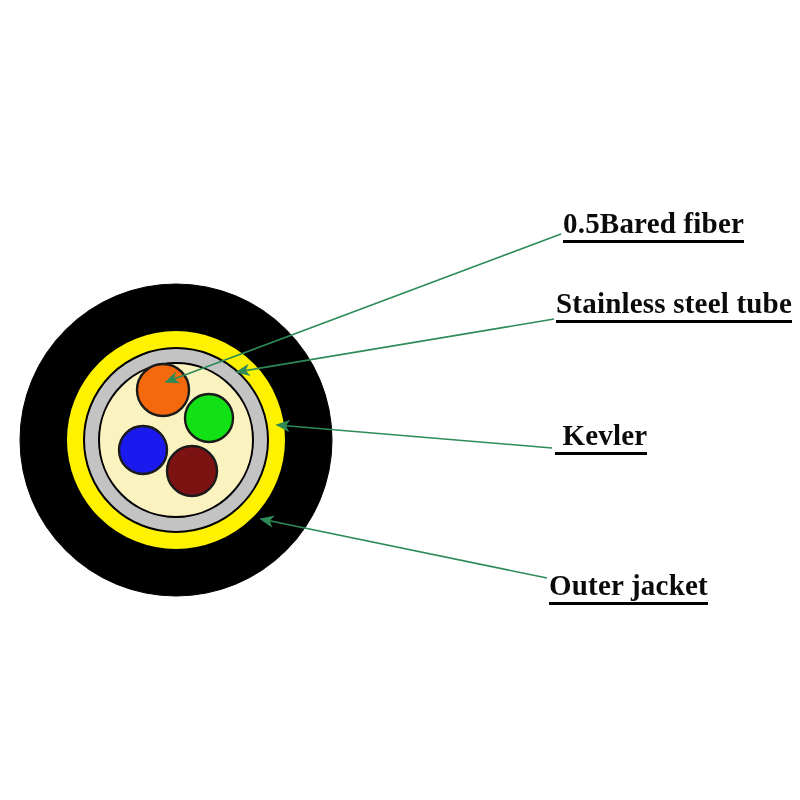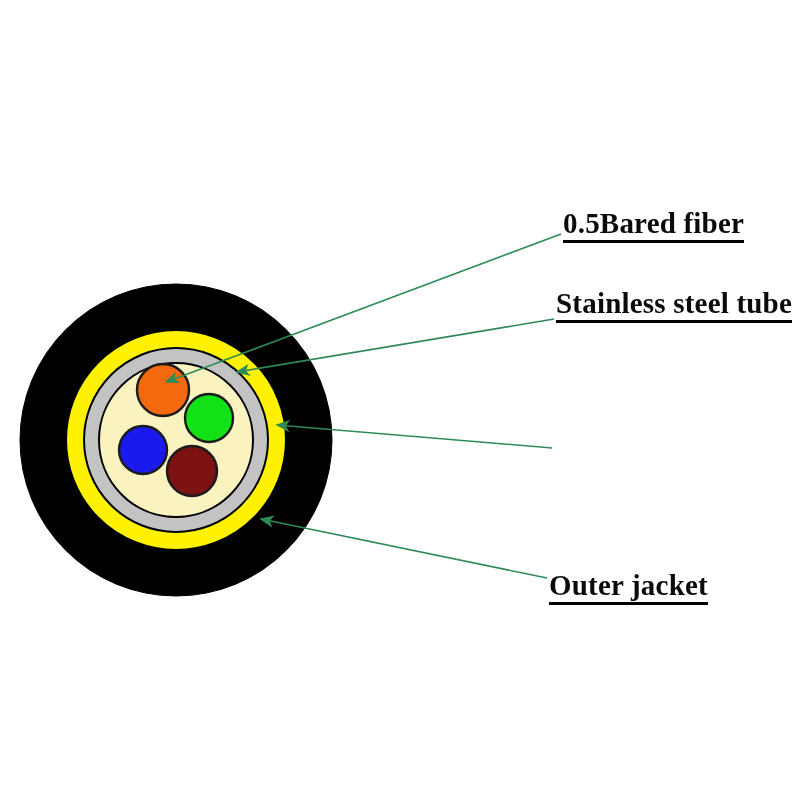--- a/index.html
+++ b/index.html
@@ -78,16 +78,17 @@
       <line id="leader-kevler" x1="552" y1="448" x2="277" y2="425"></line>
       <line id="leader-outer-jacket" x1="547" y1="578" x2="261" y2="519"></line>
     </g>
 
   </svg>
 
   <div class="callout-label" id="label-bared-fiber">0.5Bared fiber</div>
 
   <div class="callout-label" id="label-stainless-tube">Stainless steel tube</div>
 
+  <div class="callout-label" id="label-kevler"> Kevler</div>
 
   <div class="callout-label" id="label-outer-jacket">Outer jacket</div>
 
 </div>
 
 </body></html>

